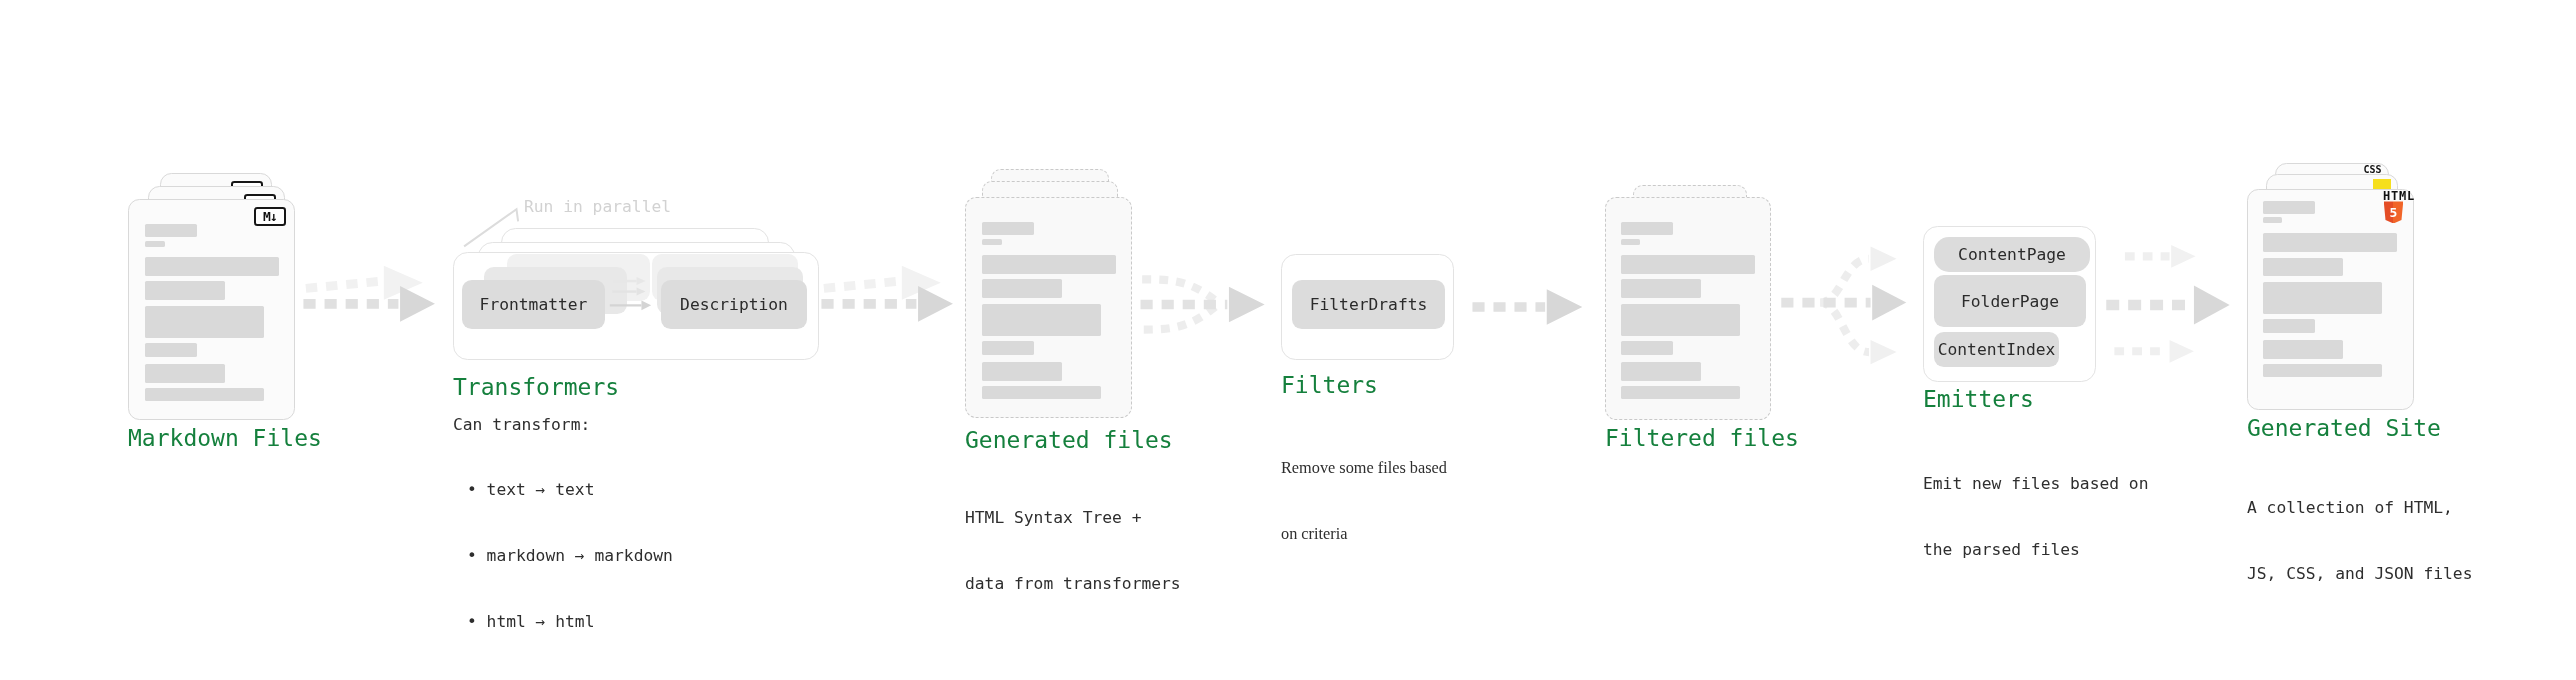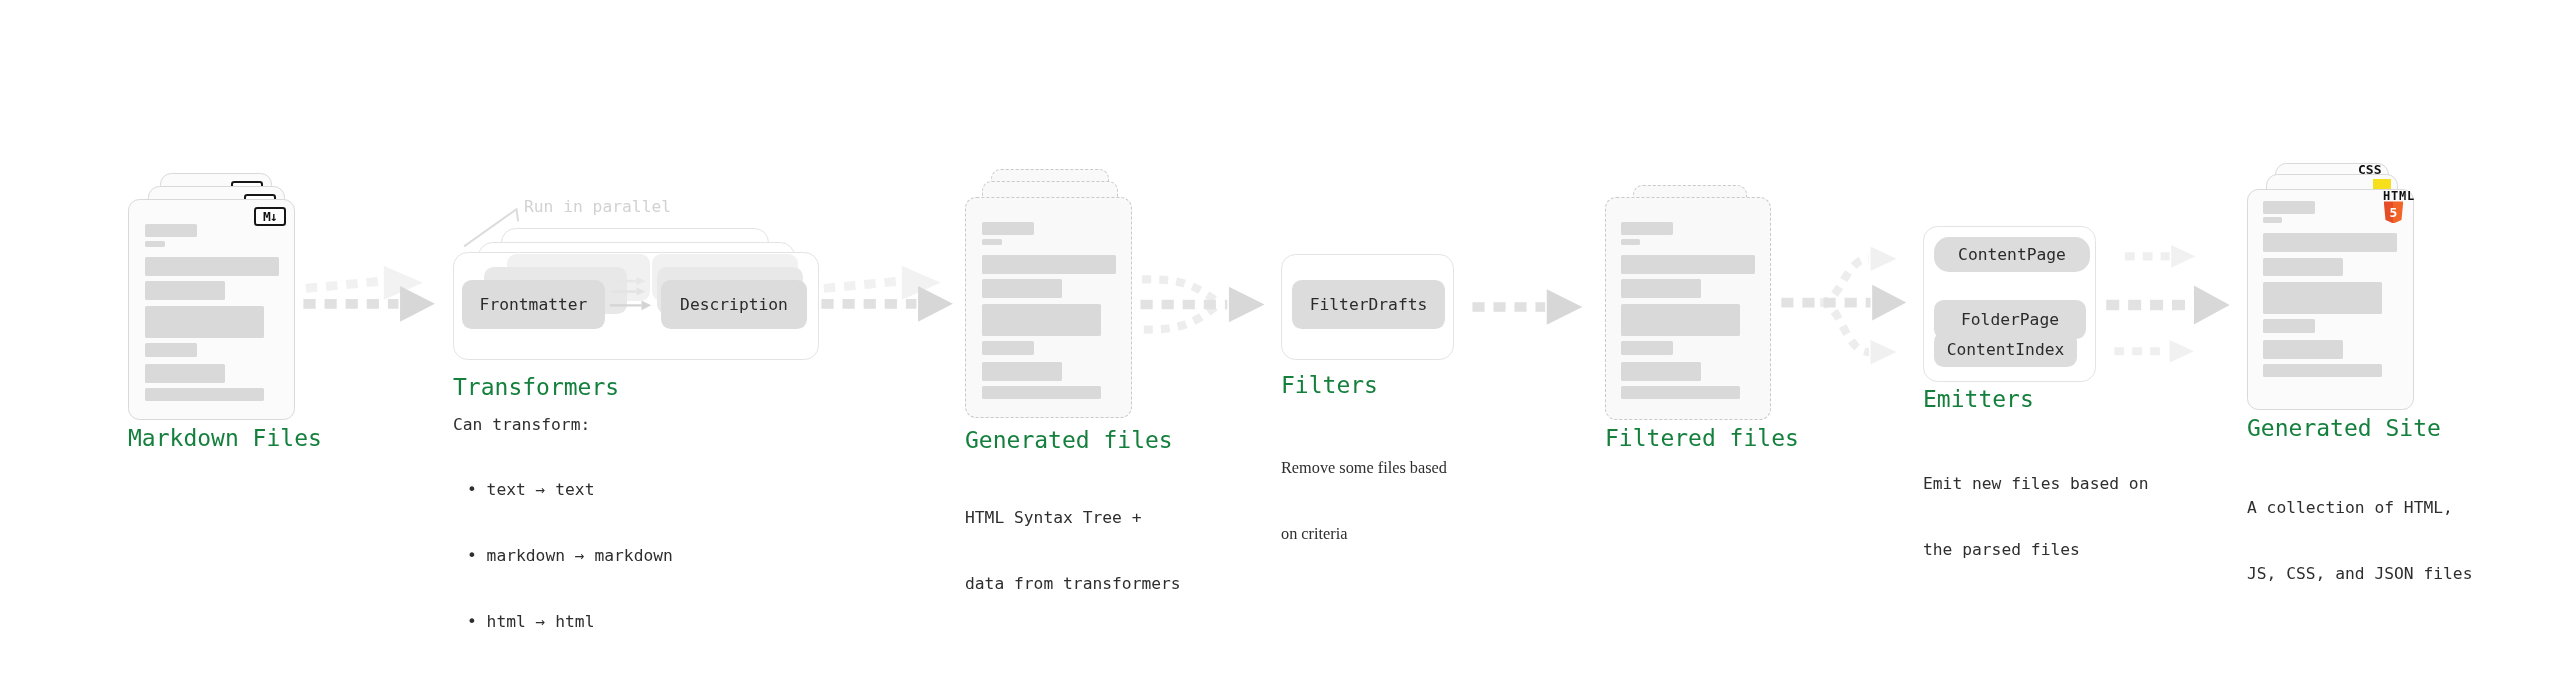--- a/index.html
+++ b/index.html
@@ -31,21 +31,21 @@
   .b5{width:119px;height:32.5px;margin-top:5.7px;}
   .b6{width:52px;height:14px;margin-top:4.9px;}
   .b7{width:80px;height:19.5px;margin-top:6.5px;}
   .b8{width:119px;height:13px;margin-top:4.9px;}
 
   
   .md-badge{position:absolute;top:7.3px;right:8.1px;width:32px;height:18.7px;
             border:2.4px solid #161616;border-radius:3.3px;background:#ffffff;
             box-sizing:border-box;display:flex;align-items:center;justify-content:center;
             font-size:13px;font-weight:700;letter-spacing:-0.8px;color:#111;}
-  .css-badge{position:absolute;top:2.4px;right:6.5px;font-size:13px;line-height:8.1px;
+  .css-badge{position:absolute;top:2.4px;right:6.5px;font-size:10px;line-height:8.1px;
              font-weight:700;color:#111;border-bottom:3.3px solid #2e6de9;}
   .js-badge{position:absolute;top:4.1px;right:5.7px;width:18px;height:9.8px;background:#f6df1d;}
   .html5-logo{position:absolute;top:3.3px;right:9px;width:21px;text-align:center;}
   .html5-word{font-size:12px;line-height:7.3px;font-weight:700;letter-spacing:0.8px;color:#111;}
   .html5-shield{width:19.5px;height:22px;margin:0.8px auto 0;
                 background:linear-gradient(90deg,#e44d26 50%,#f16529 50%);
                 clip-path:polygon(0 0,100% 0,91% 85%,50% 100%,9% 85%);
                 display:flex;align-items:center;justify-content:center;
                 color:#fff;font-size:13px;font-weight:700;}
 
@@ -213,22 +213,22 @@
     <polygon points="114,13 114,43 146,28" fill="#f0f0f0"></polygon>
     <path d="M 52,82 C 78,82 82,143 112,143" fill="none" stroke="#ededed" stroke-width="10" stroke-dasharray="11 10"></path>
     <polygon points="114,128 114,158 146,143" fill="#f0f0f0"></polygon>
     <line x1="4" y1="82" x2="114" y2="82" stroke="#e2e2e2" stroke-width="12" stroke-dasharray="15 11"></line>
     <polygon points="116,60 116,104 158,82" fill="#d8d8d8"></polygon>
   </svg>
 
   <div>
     <div class="outer-box" style="left:1923px;top:226px;width:173px;height:156px;"></div>
     <div class="chip" style="left:1934px;top:237px;width:156px;height:35px;font-size:16.3px;border-radius:15px;">ContentPage</div>
-    <div class="chip" style="left:1934px;top:275px;width:152px;height:39px;font-size:16.3px;margin-top:25px;">FolderPage</div>
-    <div class="chip" style="left:1934px;top:332px;width:143px;height:35px;font-size:16.3px;">ContentIndex</div>
+    <div class="chip" style="left:1934px;top:275px;width:152px;height:52px;font-size:16.3px;">FolderPage</div>
+    <div class="chip" style="left:1934px;top:332px;width:125px;height:35px;font-size:16.3px;">ContentIndex</div>
     <div class="stage-title" style="left:1923px;top:385px;">Emitters</div>
     <div class="caption" style="left:1923px;top:429px;">
       <div>Emit new files based on</div>
       <div>the parsed files</div>
     </div>
   </div>
 
   <svg class="abs" style="left:2103px;top:236px;" width="138" height="134" viewBox="0 0 170 165">
     <line x1="27" y1="25" x2="82" y2="25" stroke="#efefef" stroke-width="10" stroke-dasharray="12 10"></line>
     <polygon points="84,11 84,39 114,25" fill="#f1f1f1"></polygon>

